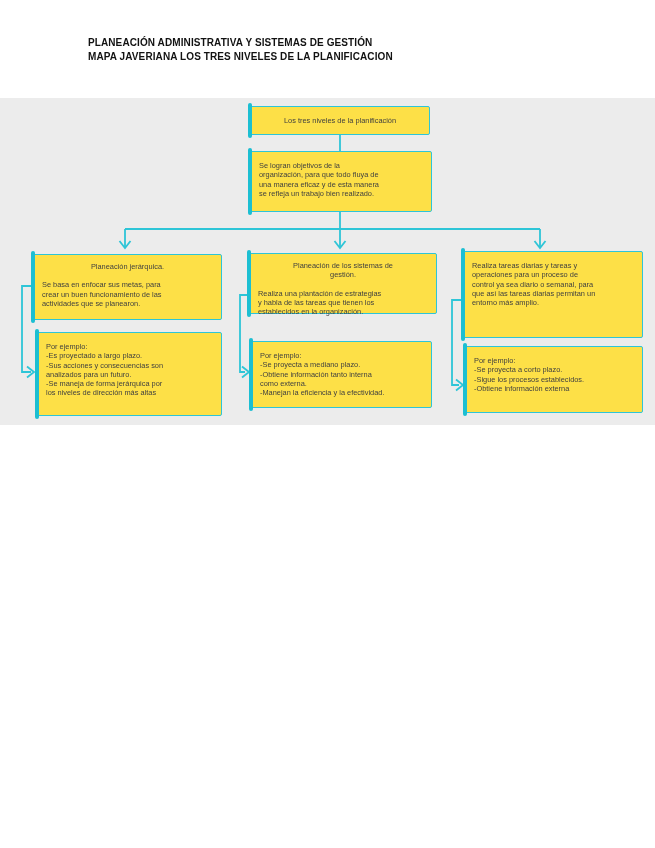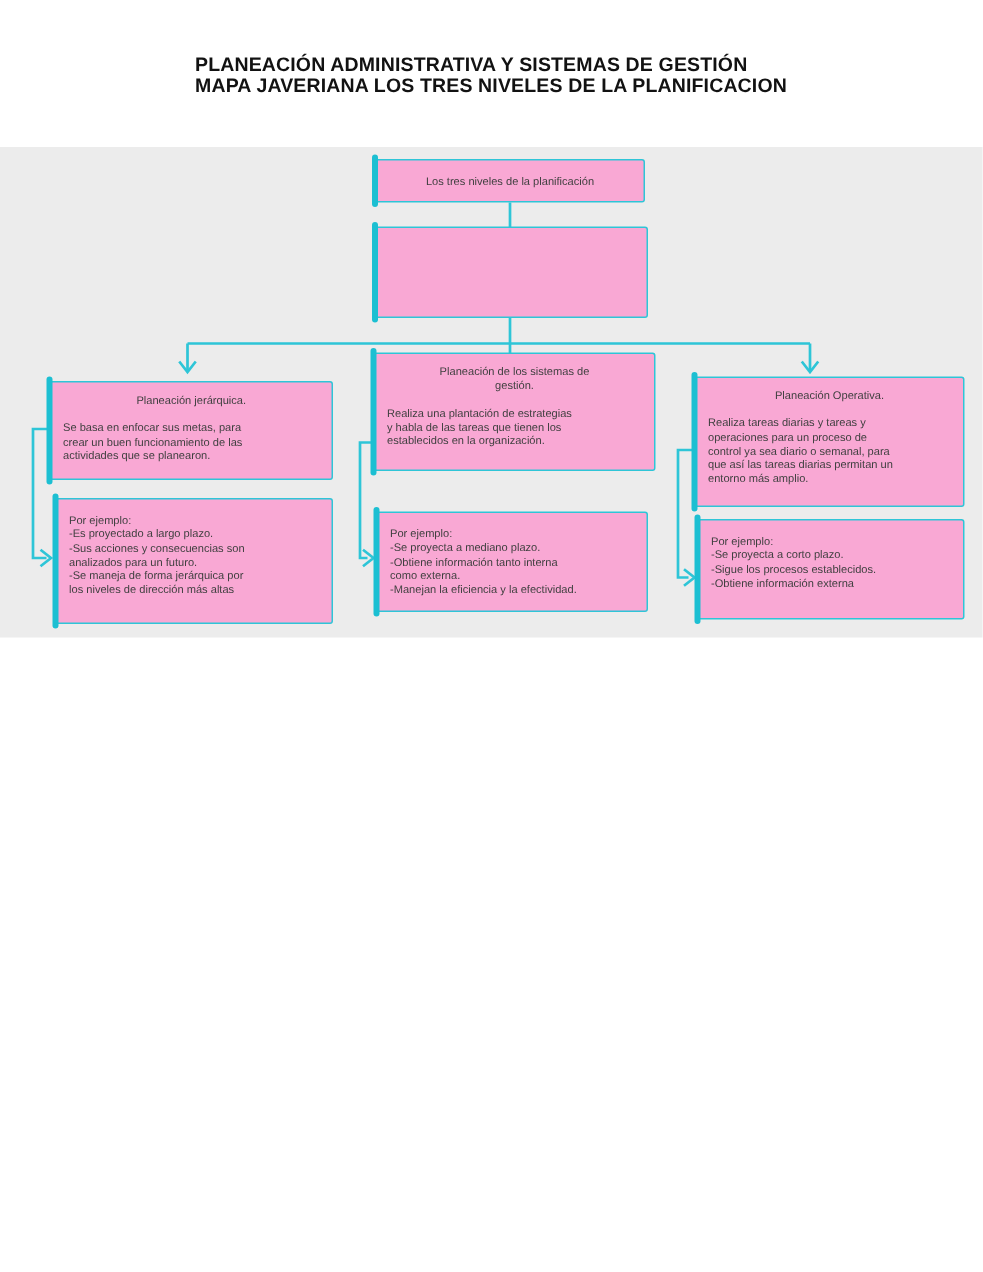--- a/index.html
+++ b/index.html
@@ -13,34 +13,33 @@
   html,body{width:655px;height:848px;}
   body{
     background:#ffffff;
     font-family:"Liberation Sans","DejaVu Sans",sans-serif;
     position:relative;
     overflow:hidden;
   }
   .doc-header{
     position:absolute;left:88px;top:36px;
     color:var(--header-text);
-    font-size:13px;font-weight:bold;line-height:13.5px;
+    font-size:10px;font-weight:bold;line-height:13.5px;
     letter-spacing:0.1px;
     white-space:nowrap;
-    margin-left:42px;
   }
   .band{
     position:absolute;left:0;top:98px;width:655px;height:327px;
     background:var(--band-bg);
   }
   .connectors{position:absolute;left:0;top:0;width:655px;height:848px;pointer-events:none;}
   .connectors .stroke{stroke:var(--accent);stroke-width:1.8;fill:none;}
   .node{
     position:absolute;
-    background:#f9a8d4;
+    background:#fde047;
     border:1.5px solid var(--accent);
     border-radius:2px;
     color:var(--text);
     font-size:7.4px;line-height:9.3px;
   }
   .node .accent{
     position:absolute;left:-3px;top:-4px;bottom:-4px;width:4px;
     background:var(--accent-bar);
     border-radius:2px;
   }
@@ -52,21 +51,21 @@
   .node .body{
     white-space:pre-line;
     padding:9px 6px 0 8px;
   }
   .node.root{display:flex;align-items:center;justify-content:center;text-align:center;}
   .node.root .label{padding:0 4px;}
   
   .n-root {left:250px;top:106px;width:180px;height:29px;}
   .n-def  {left:250px;top:151px;width:182px;height:61px;}
   .n-b1   {left:33px; top:254px;width:189px;height:66px;}
-  .n-b2   {left:249px;top:235px;width:188px;height:79px;}
+  .n-b2   {left:249px;top:253px;width:188px;height:61px;}
   .n-b3   {left:463px;top:251px;width:180px;height:87px;}
   .n-e1   {left:37px; top:332px;width:185px;height:84px;}
   .n-e2   {left:251px;top:341px;width:181px;height:67px;}
   .n-e3   {left:465px;top:346px;width:178px;height:67px;}
 </style>
 </head>
 <body>
 
 <div class="doc-header">
   <div>PLANEACIÓN ADMINISTRATIVA Y SISTEMAS DE GESTIÓN</div>
@@ -101,20 +100,24 @@
   </g>
 </svg>
 
 <div class="node root n-root">
   <div class="accent"></div>
   <div class="label">Los tres niveles de la planificación</div>
 </div>
 
 <div class="node n-def">
   <div class="accent"></div>
+  <div class="body">Se logran objetivos de la
+organización, para que todo fluya de
+una manera eficaz y de esta manera
+se refleja un trabajo bien realizado.</div>
 </div>
 
 <div class="node n-b1">
   <div class="accent"></div>
   <div class="title">Planeación jerárquica.</div>
   <div class="body">Se basa en enfocar sus metas, para
 crear un buen funcionamiento de las
 actividades que se planearon.</div>
 </div>
 
@@ -122,21 +125,20 @@
   <div class="accent"></div>
   <div class="title">Planeación de los sistemas de
 gestión.</div>
   <div class="body">Realiza una plantación de estrategias
 y habla de las tareas que tienen los
 establecidos en la organización.</div>
 </div>
 
 <div class="node n-b3">
   <div class="accent"></div>
-  <div class="title">Planeación Operativa.</div>
   <div class="body">Realiza tareas diarias y tareas y
 operaciones para un proceso de
 control ya sea diario o semanal, para
 que así las tareas diarias permitan un
 entorno más amplio.</div>
 </div>
 
 <div class="node n-e1">
   <div class="accent"></div>
   <div class="body">Por ejemplo:

